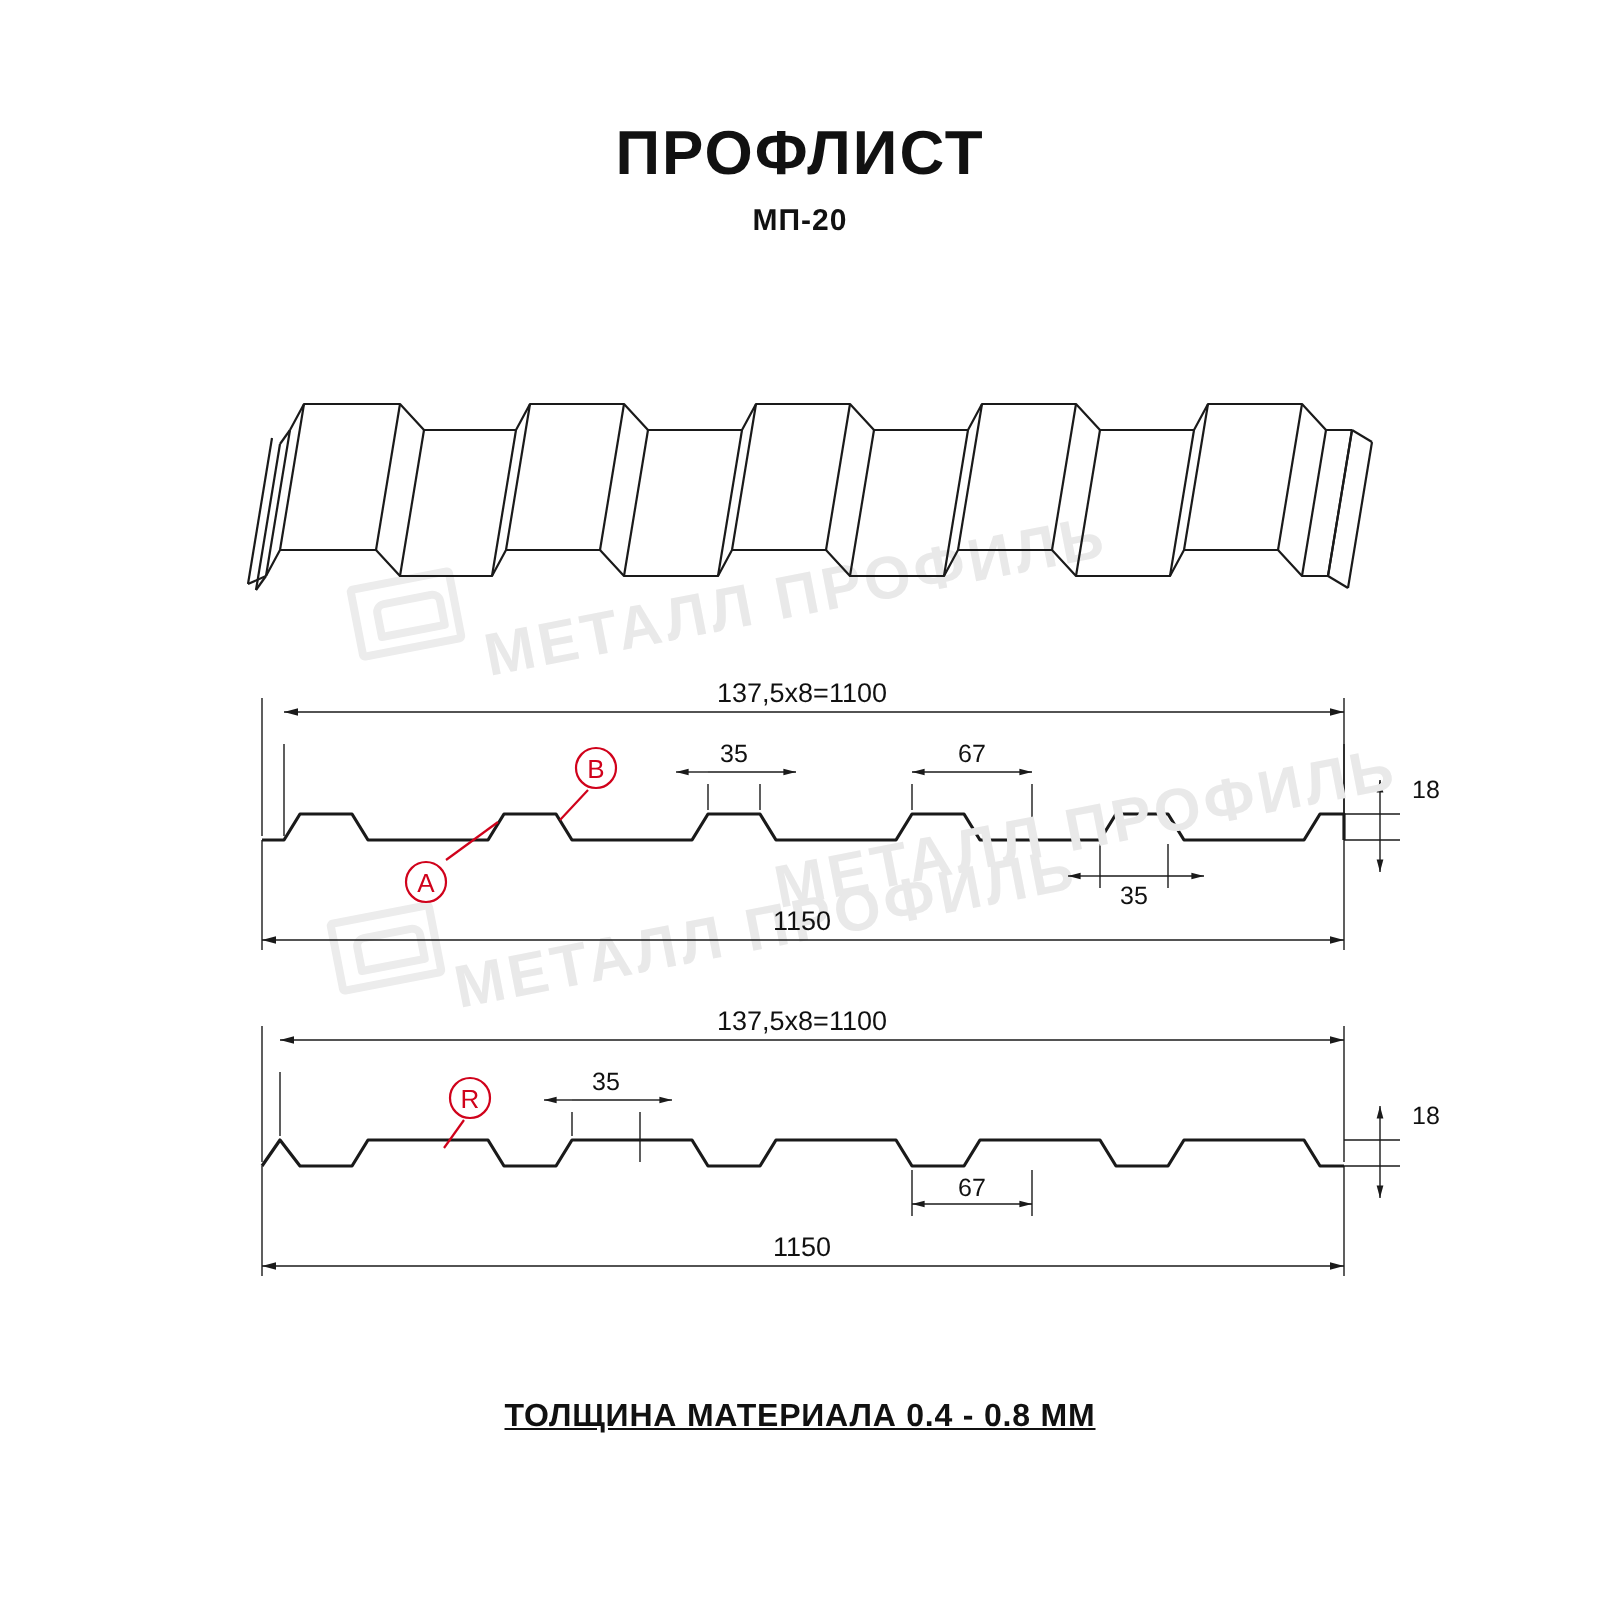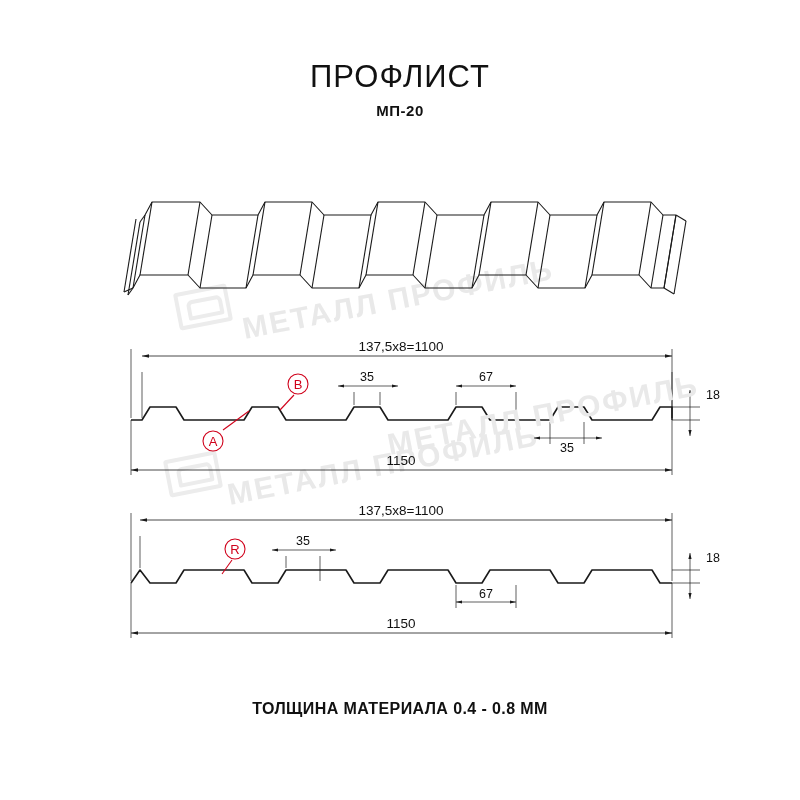--- a/index.html
+++ b/index.html
@@ -24,21 +24,21 @@
   }
   .title-block {
     position: absolute;
     left: 0;
     top: 60px;
     width: 800px;
     text-align: center;
   }
   .title {
     font-size: 31px;
-    font-weight: normal;
+    font-weight: bold;
     letter-spacing: 1px;
     color: #111;
     line-height: 1.1;
   }
   .subtitle {
     margin-top: 8px;
     font-size: 15px;
     font-weight: bold;
     color: #111;
     letter-spacing: 0.5px;
@@ -46,20 +46,21 @@
   .footer-note {
     position: absolute;
     left: 0;
     top: 700px;
     width: 800px;
     text-align: center;
     font-size: 16px;
     font-weight: bold;
     letter-spacing: 0.4px;
     color: #111;
+    text-decoration: underline;
   }
   svg.draw {
     position: absolute;
     left: 0;
     top: 0;
     width: 800px;
     height: 800px;
   }
   .wm {
     position: absolute;

